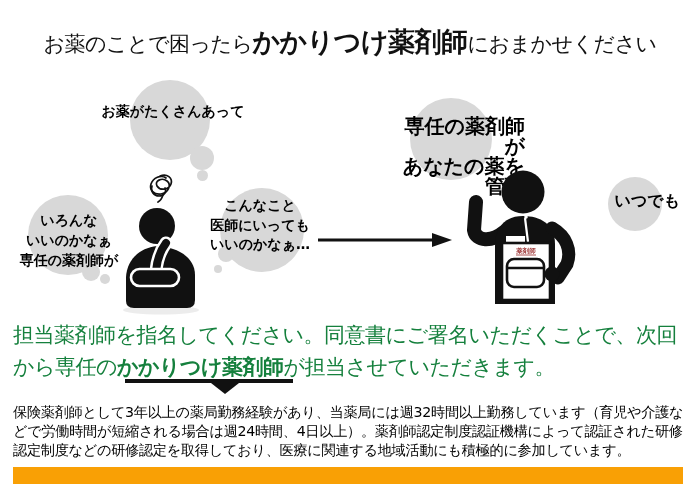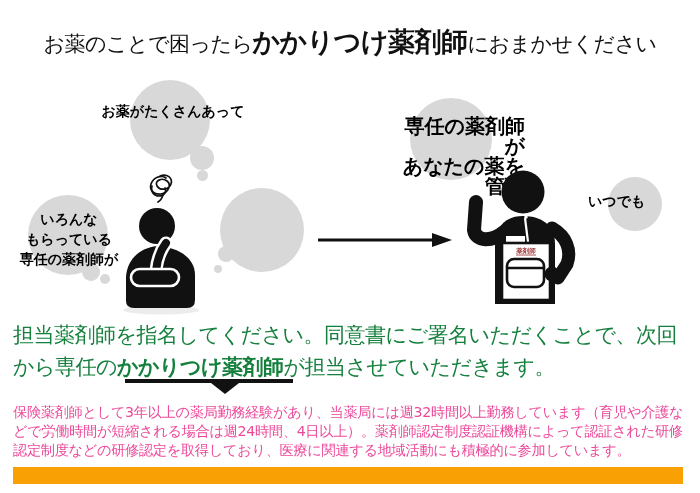--- a/index.html
+++ b/index.html
@@ -22,37 +22,37 @@
   .c-left-s{left:100px;top:274px;width:10px;height:10px;}
   .c-right  {left:220px;top:188px;width:84px;height:84px;}
   .c-right-m{left:218px;top:246px;width:16px;height:16px;}
   .c-right-s{left:214px;top:265px;width:8px;height:8px;}
   .c-manage {left:410px;top:98px;width:82px;height:82px;}
   .c-anytime{left:608px;top:177px;width:54px;height:54px;}
   
   .thought{z-index:2;font-weight:700;color:#000000;}
   .thought .ln{display:block;}
   .t-top    {left:83px;top:101px;width:180px;text-align:center;font-size:14px;line-height:20px;}
-  .t-left   {left:8px;top:210px;width:122px;text-align:center;font-size:14px;line-height:20px;font-family:Liberation Serif, serif;}
+  .t-left   {left:8px;top:210px;width:122px;text-align:center;font-size:14px;line-height:20px;}
   .t-right  {left:196px;top:196px;width:128px;text-align:center;font-size:14px;line-height:19.5px;}
   .t-manage {left:385px;top:116px;width:140px;text-align:right;font-size:20px;line-height:20px;}
-  .t-anytime{left:588px;top:192px;width:92px;text-align:left;font-size:14px;line-height:18.5px;}
+  .t-anytime{left:588px;top:192px;width:92px;text-align:right;font-size:16px;line-height:18.5px;}
   
   .svgbox{z-index:2;}
   .p-person{left:117px;top:205px;}
   .p-scribble{left:143px;top:172px;}
   .p-arrow{left:316px;top:231px;}
   .p-pharm{left:462px;top:166px;}
   
   .statement{left:13px;top:319px;width:680px;font-size:21px;line-height:32px;font-weight:500;letter-spacing:-0.5px;color:#15803d;}
   .statement .em{font-weight:800;}
   .divider-line{left:125px;top:379px;width:168px;height:4px;background:#111;}
   .divider-tri{left:211px;top:383px;width:0;height:0;border-left:14px solid transparent;border-right:14px solid transparent;border-top:11px solid #111;}
   
-  .fineprint{left:13px;top:403px;width:682px;font-size:14.2px;line-height:18.8px;font-weight:500;color:#ec4899;letter-spacing:-0.3px;}
+  .fineprint{left:13px;top:403px;width:682px;font-size:14.2px;line-height:18.8px;font-weight:500;color:#000000;letter-spacing:-0.3px;}
   
   .accent-bar{left:13px;top:467px;width:670px;height:17px;background:var(--accent,#F9A005);}
 </style>
 </head>
 <body>
 
 <div id="canvas" style="--accent: #F9A005; --bubble: #D8D8D8; --ink: #111111;">
 
   <div class="abs title">
     <span class="t-reg">お薬のことで困ったら</span><span class="t-em">かかりつけ薬剤師</span><span class="t-reg">におまかせください</span>
@@ -68,22 +68,27 @@
   <div class="abs bub c-right-m"></div>
   <div class="abs bub c-right-s"></div>
   <div class="abs bub c-manage"></div>
   <div class="abs bub c-anytime"></div>
 
   <div class="abs thought t-top">
     <span class="ln">お薬がたくさんあって</span>
   </div>
   <div class="abs thought t-left">
     <span class="ln">いろんな</span>
-    <span class="ln">もらっている</span>
+    <span class="ln">いいのかなぁ</span>
     <span class="ln">専任の薬剤師が</span>
+  </div>
+  <div class="abs thought t-right">
+    <span class="ln">こんなこと</span>
+    <span class="ln">医師にいっても</span>
+    <span class="ln">いいのかなぁ…</span>
   </div>
   <div class="abs thought t-manage">
     <span class="ln">専任の薬剤師が</span>
     <span class="ln">あなたの薬を管理</span>
   </div>
   <div class="abs thought t-anytime">
     <span class="ln">いつでも</span>
   </div>
 
   <svg class="abs svgbox p-scribble" width="34" height="33" viewBox="0 0 34 33">

